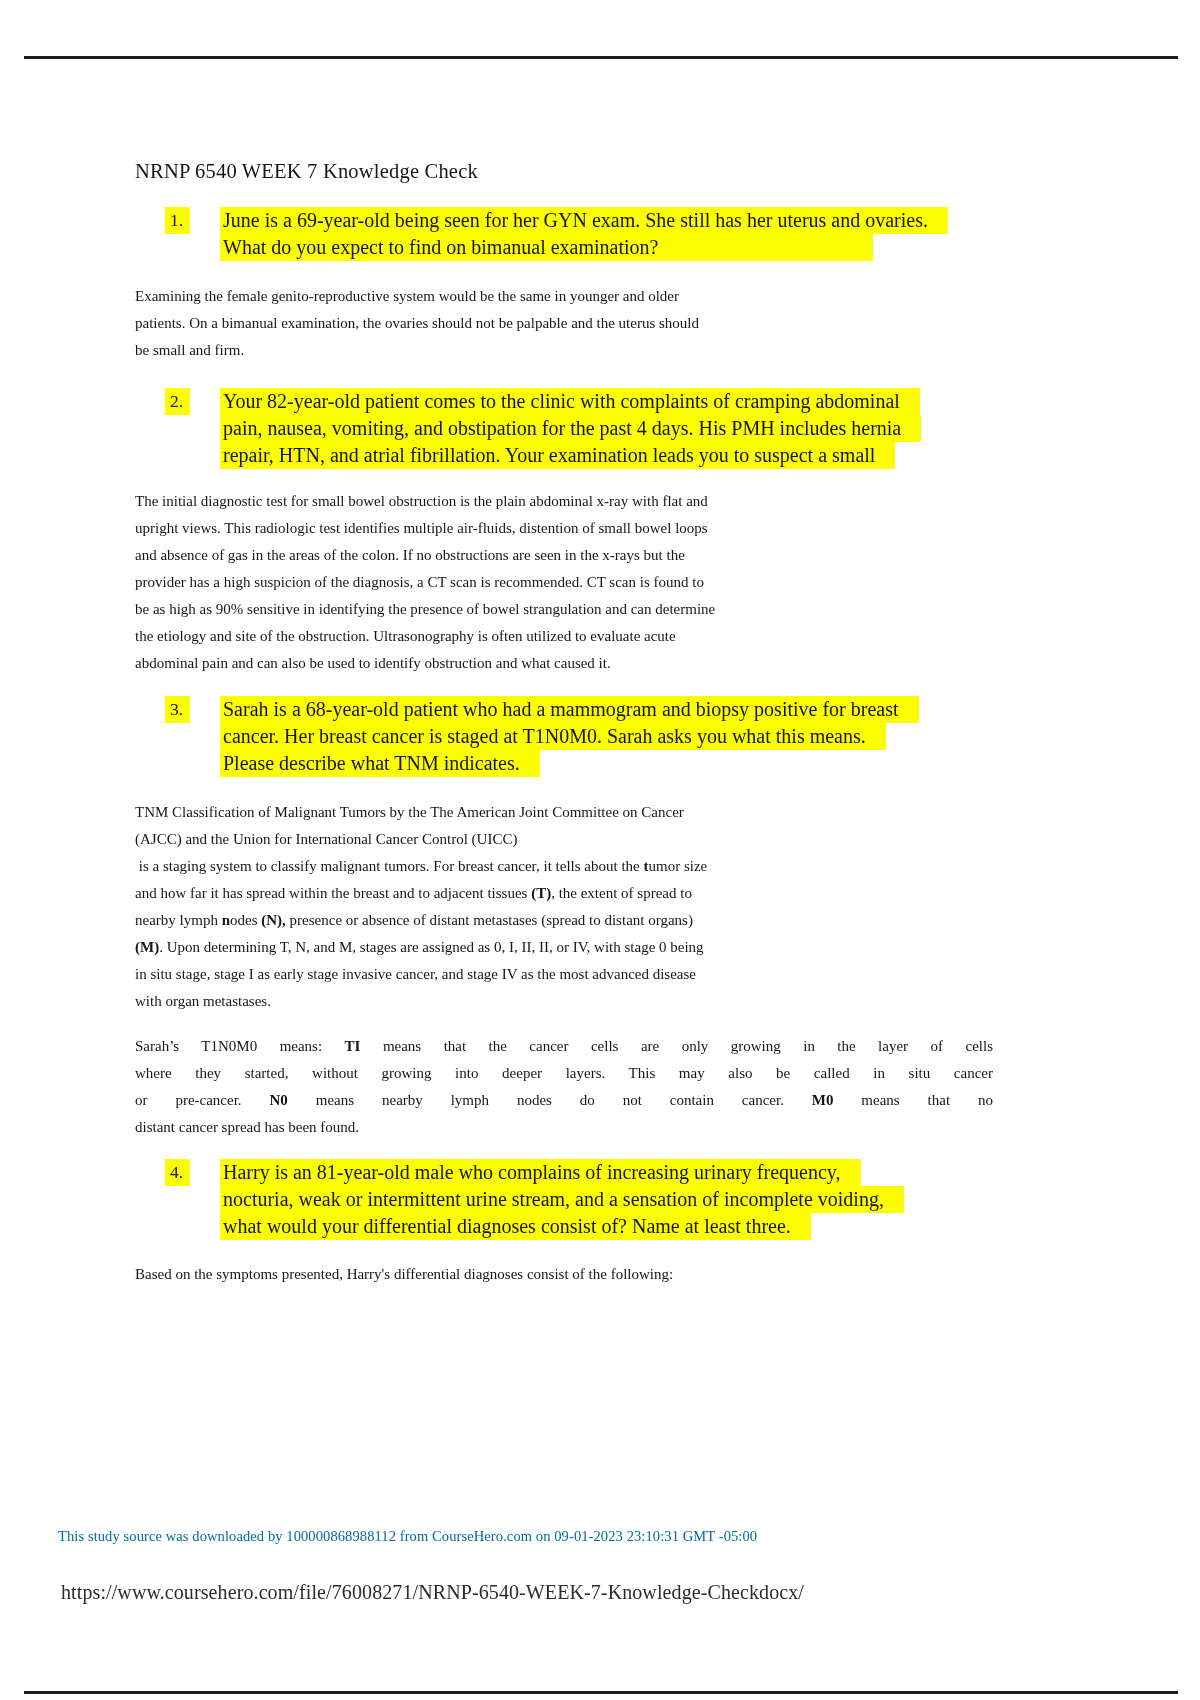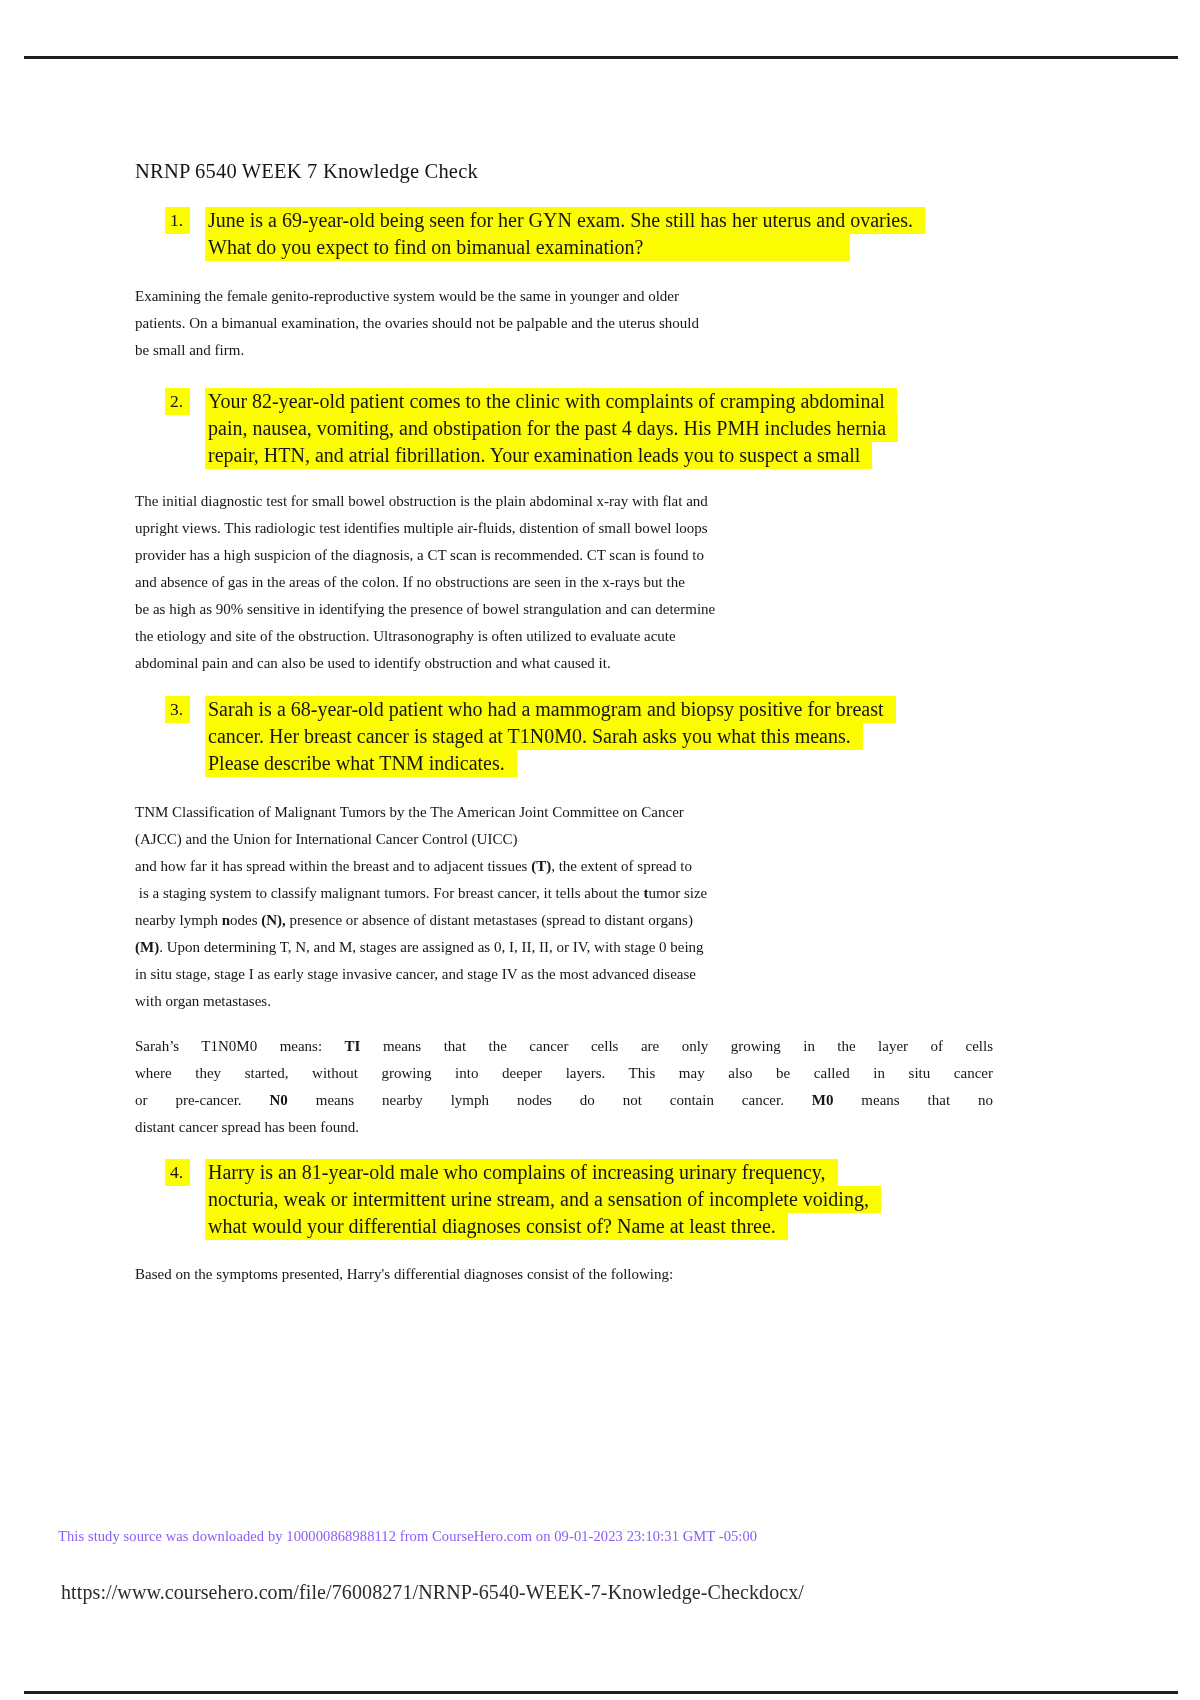--- a/index.html
+++ b/index.html
@@ -17,40 +17,40 @@
   .content { padding:138px 0 0 135px; width:1070px; }
 
   .doc-title { font-size:20.5px; font-weight:400; line-height:27px; letter-spacing:0.2px;margin-top:20px; }
 
   
   .q-block { display:flex; align-items:flex-start; padding-left:30px; }
   .q-num-wrap { width:40px; flex:0 0 40px; }
   .q-num-wrap .hl { display:inline-block; line-height:27px; font-size:17.5px; padding:0 7px 0 5px; }
   .q-lines { flex:1; }
   .q-line { height:27px; font-size:20px; }
-  .q-line .hl { display:inline-block; line-height:27px; white-space:pre; padding:0 12px 0 3px; }
+  .q-line .hl { display:inline-block; line-height:27px; white-space:pre; padding:0 20px 0 3px;margin-left:15px; }
   .hl { background:#fdfd02; }
   .hl-tail { display:inline-block; height:27px; vertical-align:top; background:#fdfd02; }
 
   
   .para { font-size:15px; line-height:27px; }
   .para .p-line { height:27px; white-space:pre; }
   .para.p-just .p-line { width:858px; white-space:normal; text-align:justify; text-align-last:justify; }
   .para.p-just .p-line:last-child { text-align:left; text-align-last:left; }
   .b { font-weight:700; }
 
   .mt18 { margin-top:18px; }
   .mt19 { margin-top:19px; }
   .mt21 { margin-top:21px; }
   .mt22 { margin-top:22px; }
   .mt24 { margin-top:24px; }
 
   .footer-note {
     position:absolute; left:58px; top:1528px;
-    font-size:14.5px; color:#8b5cf6; letter-spacing:0.1px;
+    font-size:14.5px; color:#0369a1; letter-spacing:0.1px;
   }
   .footer-url {
     position:absolute; left:61px; top:1581px;
     font-size:20px; color:#2c2c2c; text-decoration:none; letter-spacing:0.1px;
   }
 </style>
 </head>
 <body>
 
 <div class="rule rule-top"></div>
@@ -78,41 +78,41 @@
     <div class="q-lines">
         <div class="q-line"><span class="hl"><span>Your 82-year-old patient comes to the clinic with complaints of cramping abdominal</span></span></div>
         <div class="q-line"><span class="hl"><span>pain, nausea, vomiting, and obstipation for the past 4 days. His PMH includes hernia</span></span></div>
         <div class="q-line"><span class="hl"><span>repair, HTN, and atrial fibrillation. Your examination leads you to suspect a small</span></span></div>
       </div>
   </div>
 
   <div class="para mt19">
       <div class="p-line"><span>The initial diagnostic test for small bowel obstruction is the plain abdominal x-ray with flat and</span></div>
       <div class="p-line"><span>upright views. This radiologic test identifies multiple air-fluids, distention of small bowel loops</span></div>
+      <div class="p-line"><span>and absence of gas in the areas of the colon. If no obstructions are seen in the x-rays but the</span></div>
       <div class="p-line"><span>provider has a high suspicion of the diagnosis, a CT scan is recommended. CT scan is found to</span></div>
-      <div class="p-line"><span>and absence of gas in the areas of the colon. If no obstructions are seen in the x-rays but the</span></div>
       <div class="p-line"><span>be as high as 90% sensitive in identifying the presence of bowel strangulation and can determine</span></div>
       <div class="p-line"><span>the etiology and site of the obstruction. Ultrasonography is often utilized to evaluate acute</span></div>
       <div class="p-line"><span>abdominal pain and can also be used to identify obstruction and what caused it.</span></div>
     </div>
 
   <div class="q-block mt19">
     <div class="q-num-wrap"><span class="hl">3.</span></div>
     <div class="q-lines">
         <div class="q-line"><span class="hl"><span>Sarah is a 68-year-old patient who had a mammogram and biopsy positive for breast</span></span></div>
         <div class="q-line"><span class="hl"><span>cancer. Her breast cancer is staged at T1N0M0. Sarah asks you what this means.</span></span></div>
         <div class="q-line"><span class="hl"><span>Please describe what TNM indicates.</span></span></div>
       </div>
   </div>
 
   <div class="para mt22">
       <div class="p-line"><span>TNM Classification of Malignant Tumors by the The American Joint Committee on Cancer</span></div>
       <div class="p-line"><span>(AJCC) and the Union for International Cancer Control (UICC)</span></div>
+      <div class="p-line"><span> is a staging system to classify malignant tumors. For breast cancer, it tells about the </span><span class="b">t</span><span>umor size</span></div>
       <div class="p-line"><span>and how far it has spread within the breast and to adjacent tissues </span><span class="b">(T)</span><span>, the extent of spread to</span></div>
-      <div class="p-line"><span> is a staging system to classify malignant tumors. For breast cancer, it tells about the </span><span class="b">t</span><span>umor size</span></div>
       <div class="p-line"><span>nearby lymph </span><span class="b">n</span><span>odes </span><span class="b">(N),</span><span> presence or absence of distant metastases (spread to distant organs)</span></div>
       <div class="p-line"><span class="b">(M)</span><span>. Upon determining T, N, and M, stages are assigned as 0, I, II, II, or IV, with stage 0 being</span></div>
       <div class="p-line"><span>in situ stage, stage I as early stage invasive cancer, and stage IV as the most advanced disease</span></div>
       <div class="p-line"><span>with organ metastases.</span></div>
     </div>
 
   <div class="para p-just mt18">
       <div class="p-line"><span>Sarah’s T1N0M0 means: </span><span class="b">TI</span><span> means that the cancer cells are only growing in the layer of cells</span></div>
       <div class="p-line"><span>where they started, without growing into deeper layers. This may also be called in situ cancer</span></div>
       <div class="p-line"><span>or pre-cancer. </span><span class="b">N0</span><span> means nearby lymph nodes do not contain cancer. </span><span class="b">M0</span><span> means that no</span></div>

